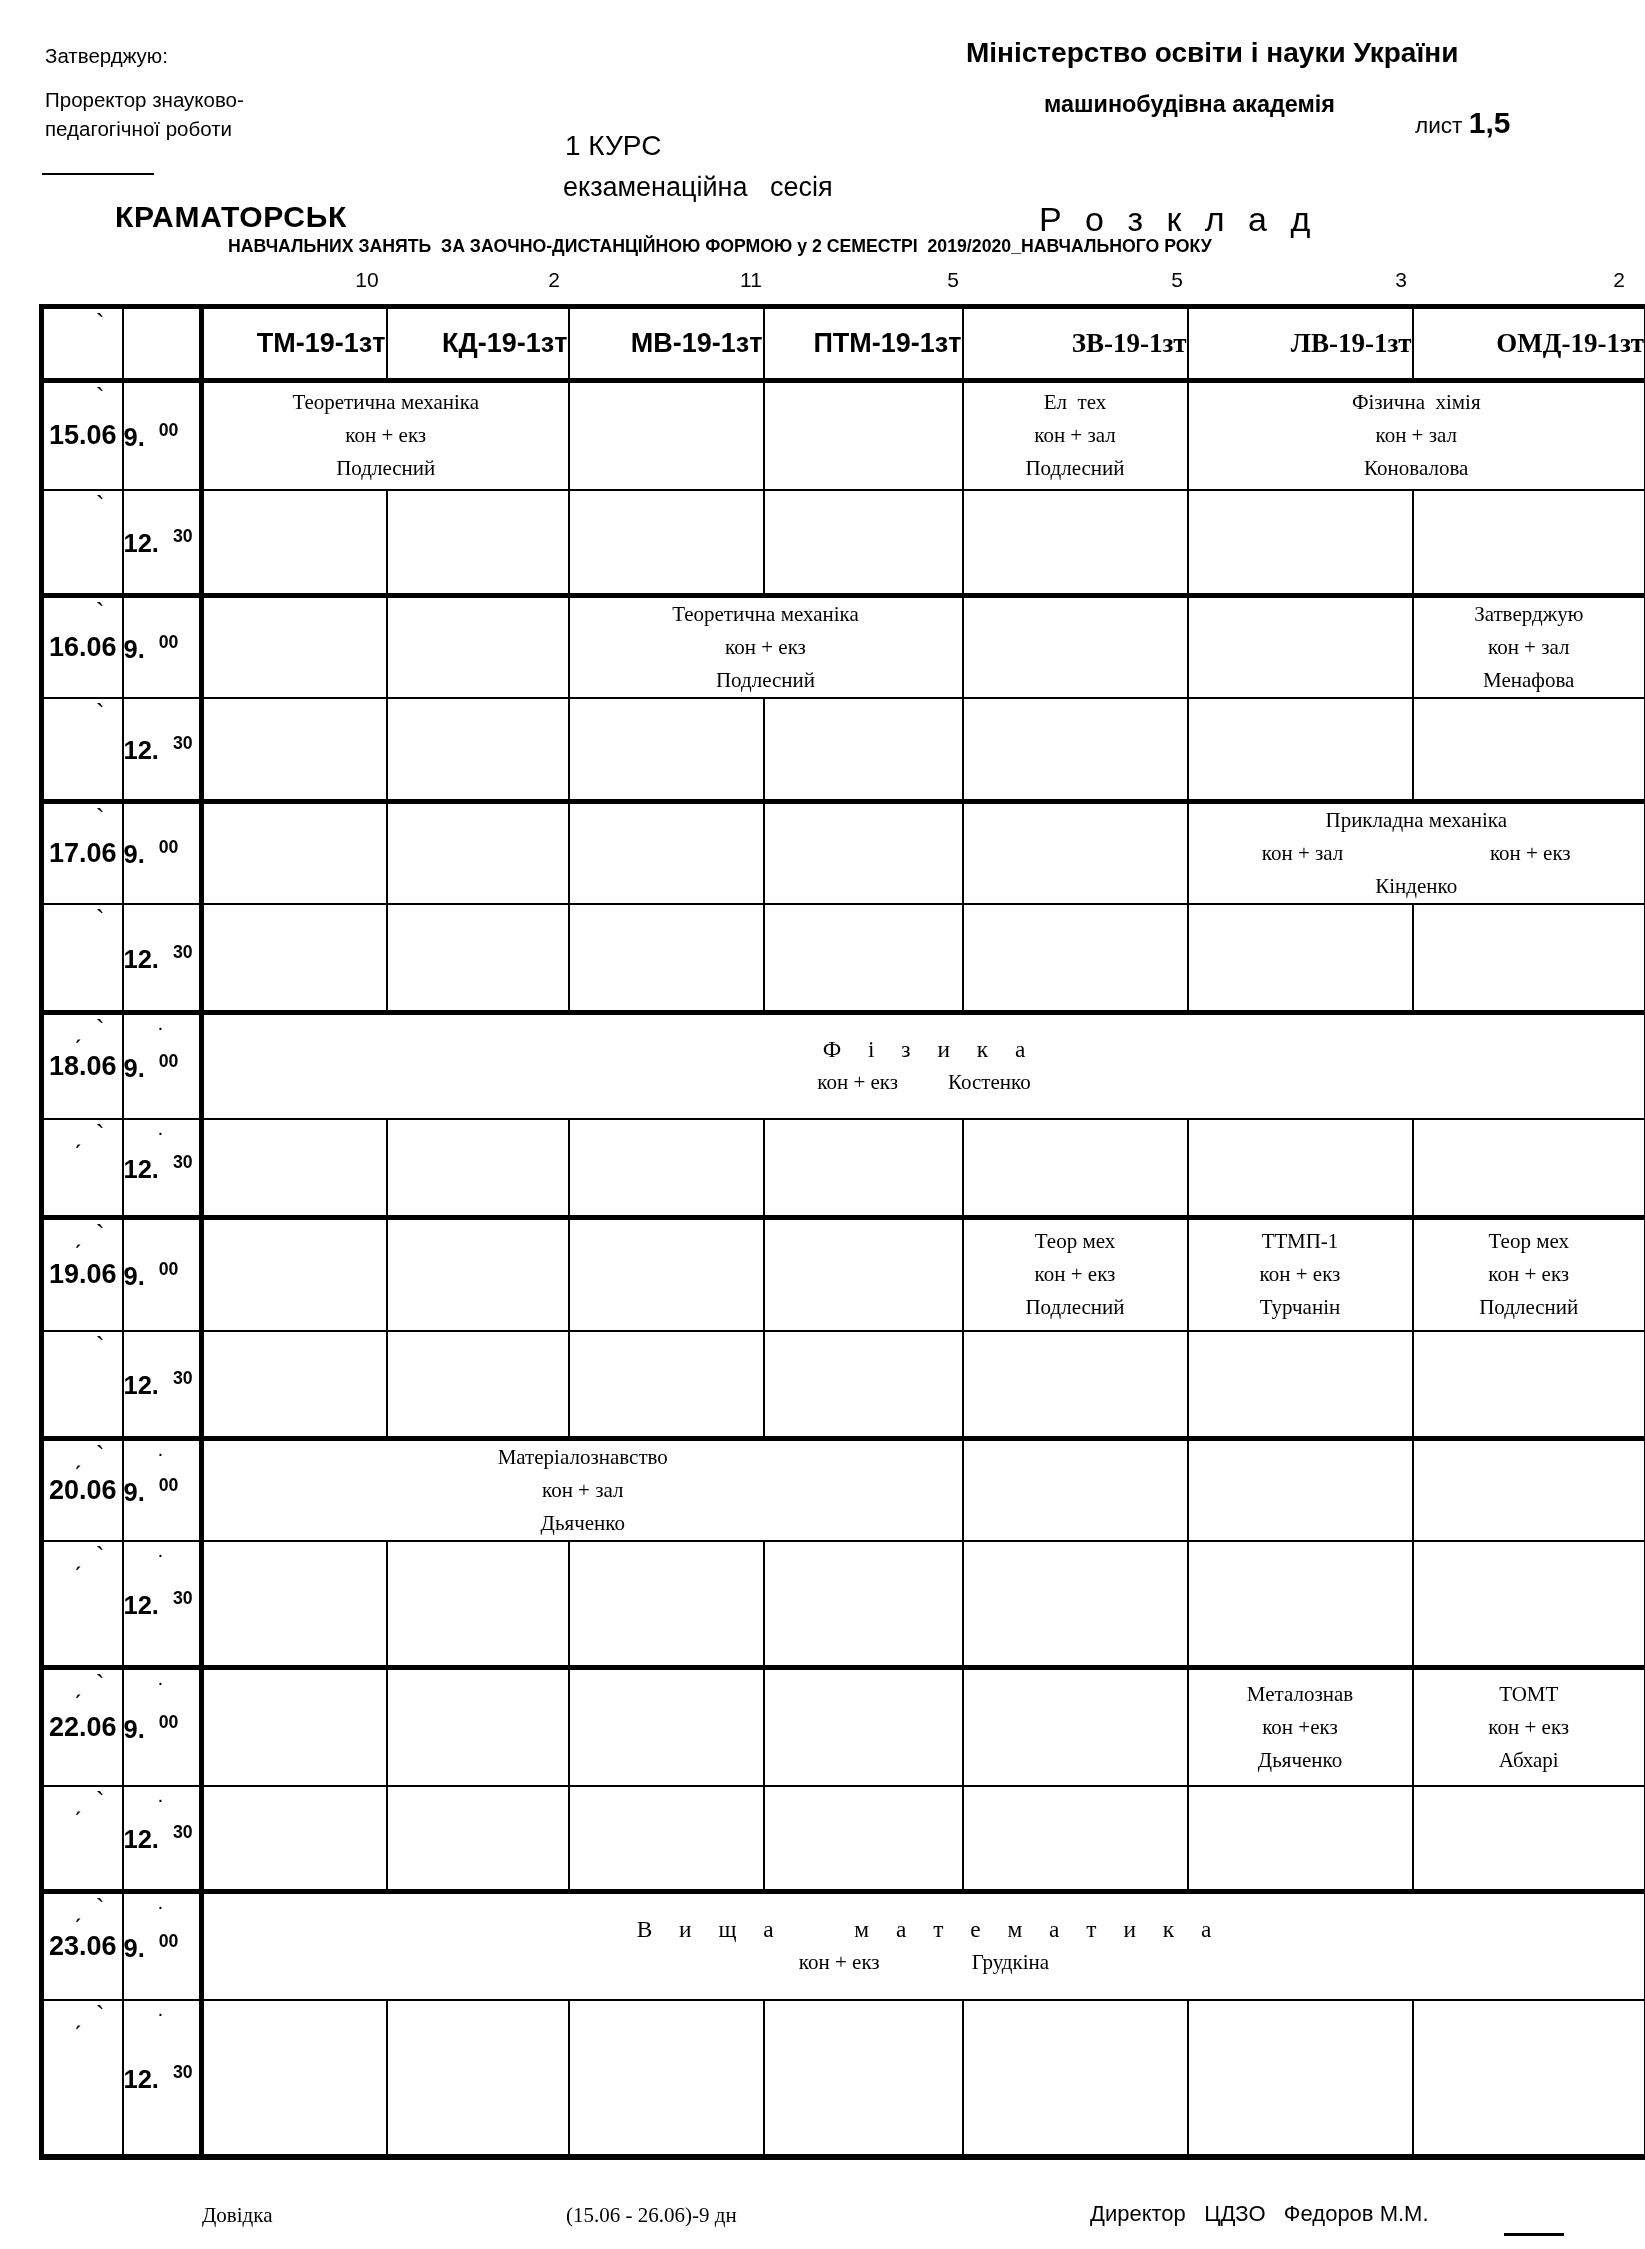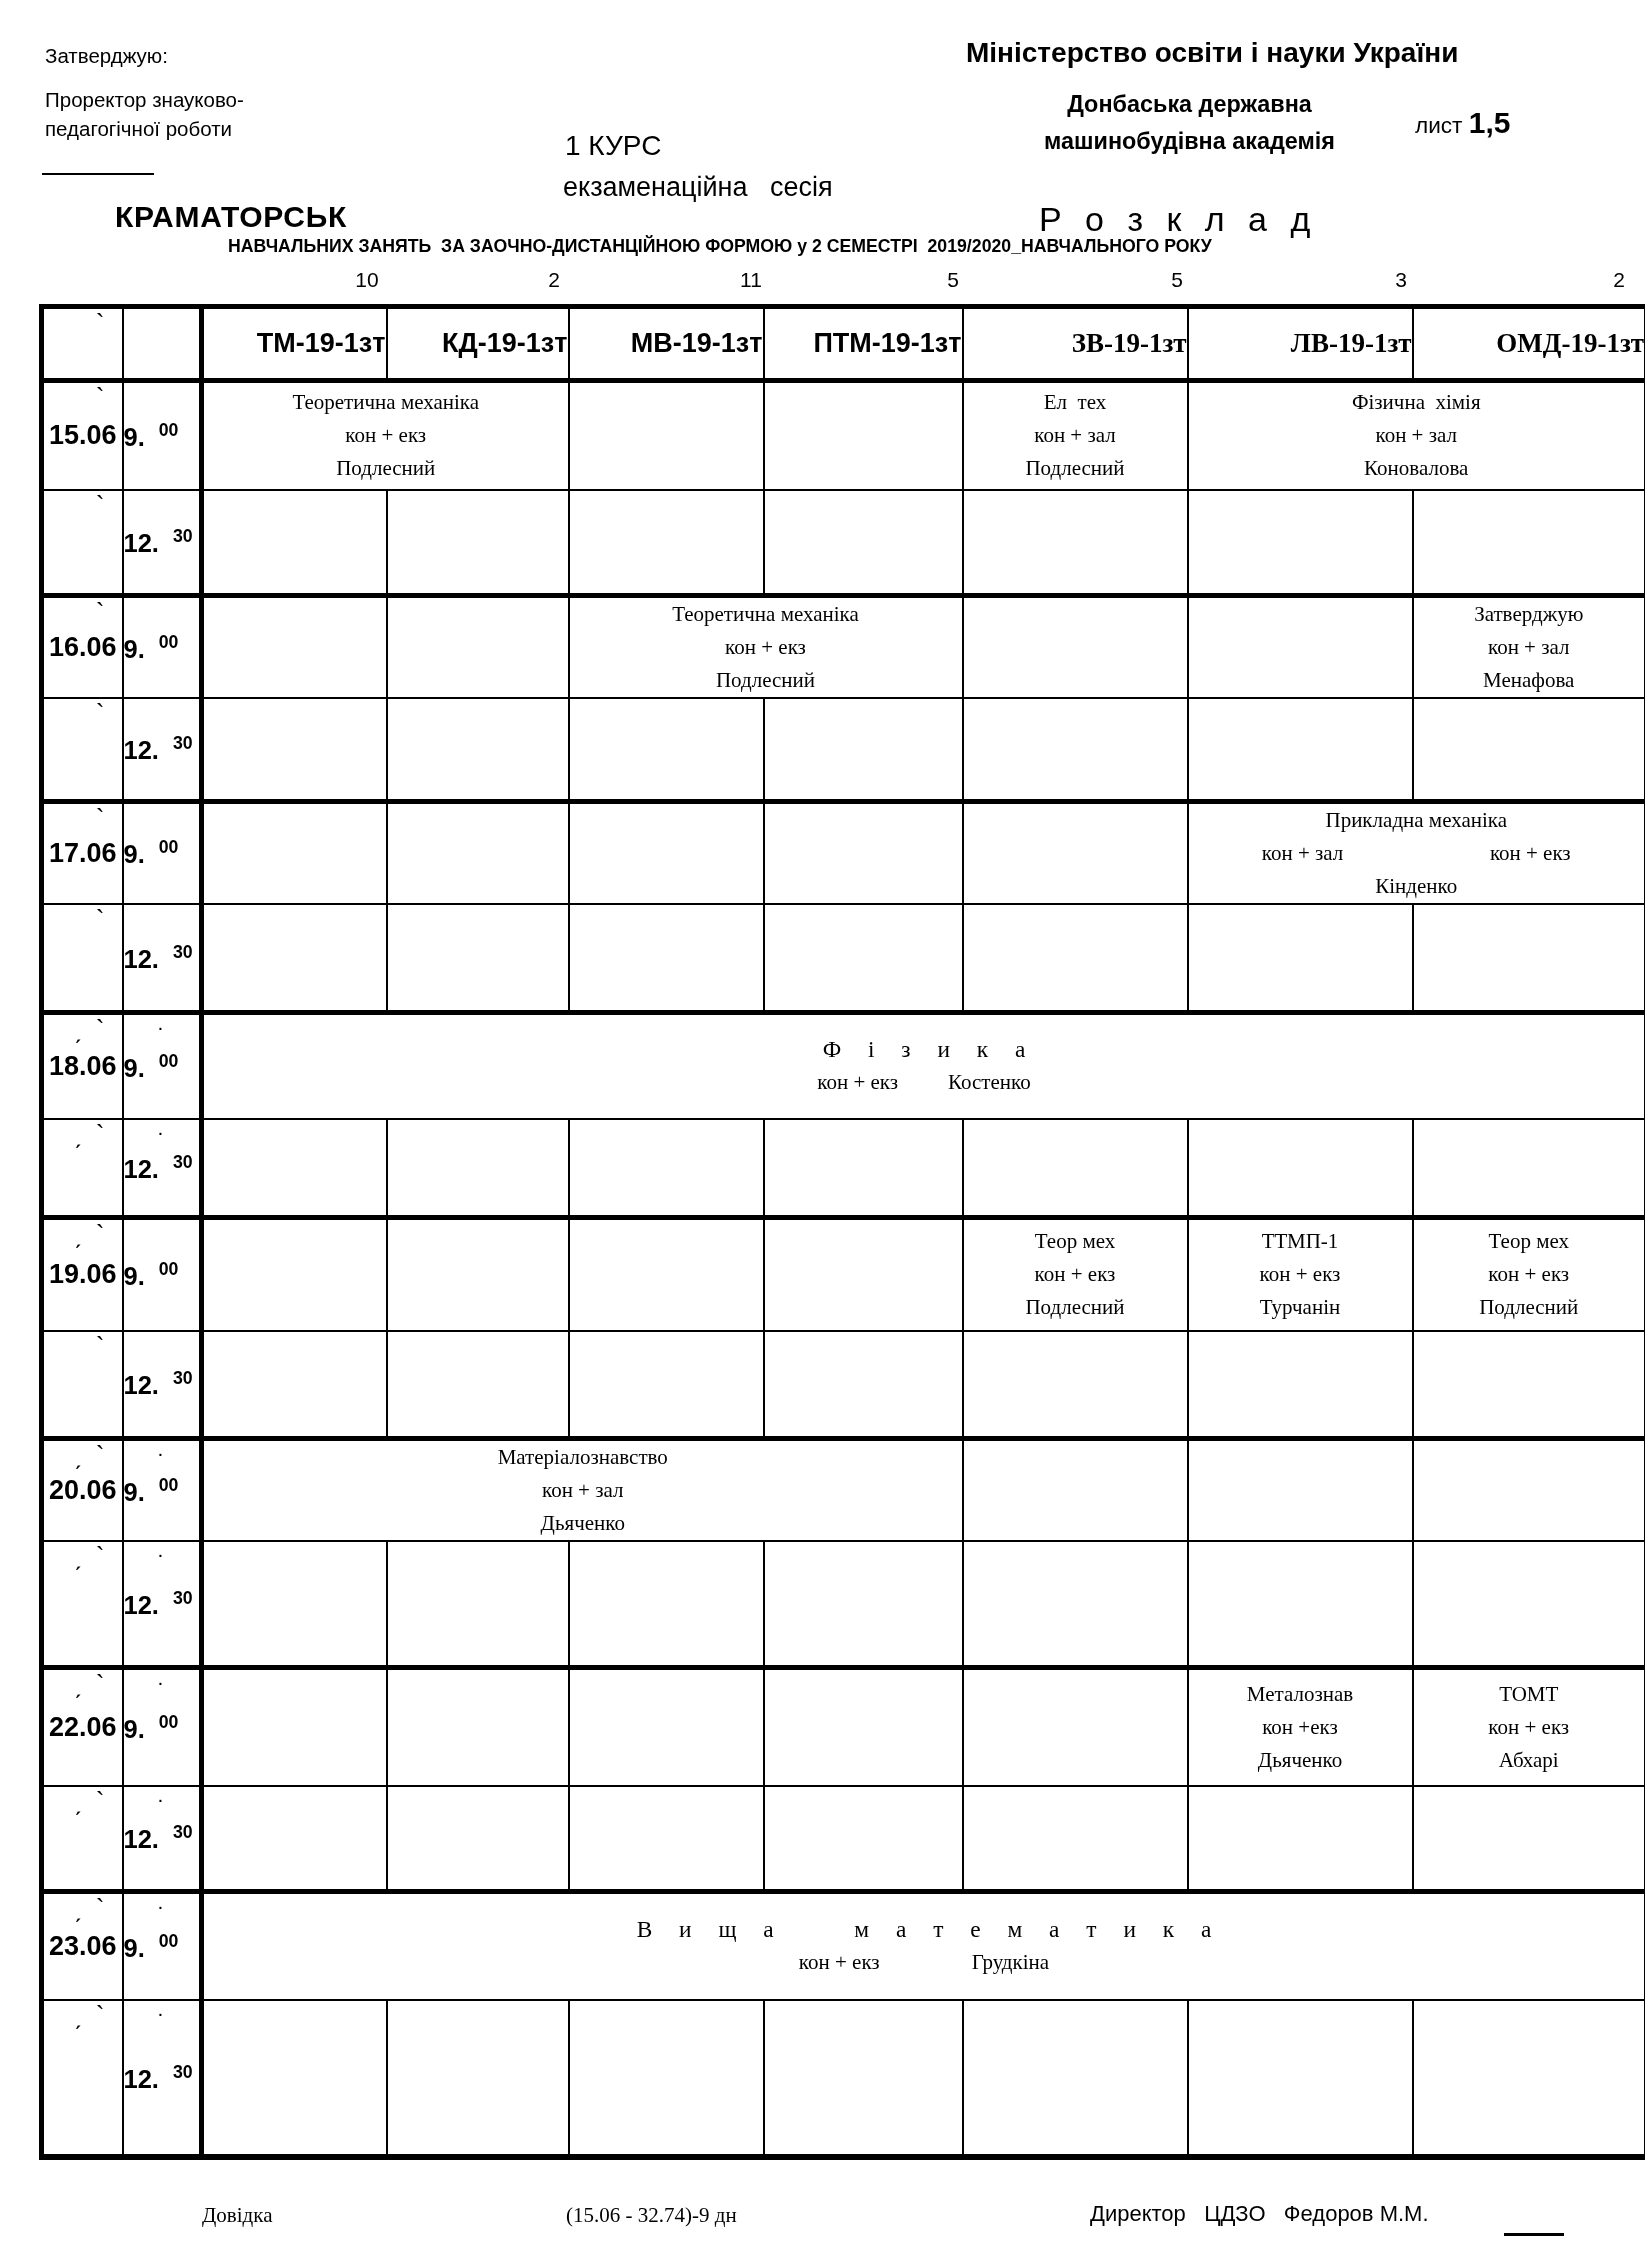--- a/index.html
+++ b/index.html
@@ -61,21 +61,20 @@
 
 <div class="abs approve">Затверджую:</div>
 <div class="abs approver1">Проректор знауково-</div>
 <div class="abs approver2">педагогічної роботи</div>
 <div class="abs signline"></div>
 <div class="abs city">КРАМАТОРСЬК</div>
 <div class="abs course">1 КУРС</div>
 <div class="abs session pre">екзаменаційна   сесія</div>
 <div class="abs ministry">Міністерство освіти і науки України</div>
 <div class="abs academy">
-  <div>Донбаська державна</div>
   <div>машинобудівна академія</div>
 </div>
 <div class="abs sheet"><span>лист </span><span class="big">1,5</span></div>
 <div class="abs doctitle">Р о з к л а д</div>
 <div class="abs subtitle pre">НАВЧАЛЬНИХ ЗАНЯТЬ  ЗА ЗАОЧНО-ДИСТАНЦІЙНОЮ ФОРМОЮ у 2 СЕМЕСТРІ  2019/2020_НАВЧАЛЬНОГО РОКУ</div>
 
 <span class="abs count" style="left:367px">10</span>
 <span class="abs count" style="left:554px">2</span>
 <span class="abs count" style="left:751px">11</span>
 <span class="abs count" style="left:953px">5</span>
@@ -354,16 +353,16 @@
         <td class="cell"></td>
         <td class="cell"></td>
         <td class="cell"></td>
         <td class="cell"></td>
         <td class="cell"></td>
 </tr>
 </tbody>
   </table>
 
 <div class="abs f-left serif">Довідка</div>
-<div class="abs f-center serif">(15.06 - 32.74)-9 дн</div>
+<div class="abs f-center serif">(15.06 - 26.06)-9 дн</div>
 <div class="abs f-right pre">Директор   ЦДЗО   Федоров М.М.</div>
 <div class="abs f-underline"></div>
 
 
 </body></html>

